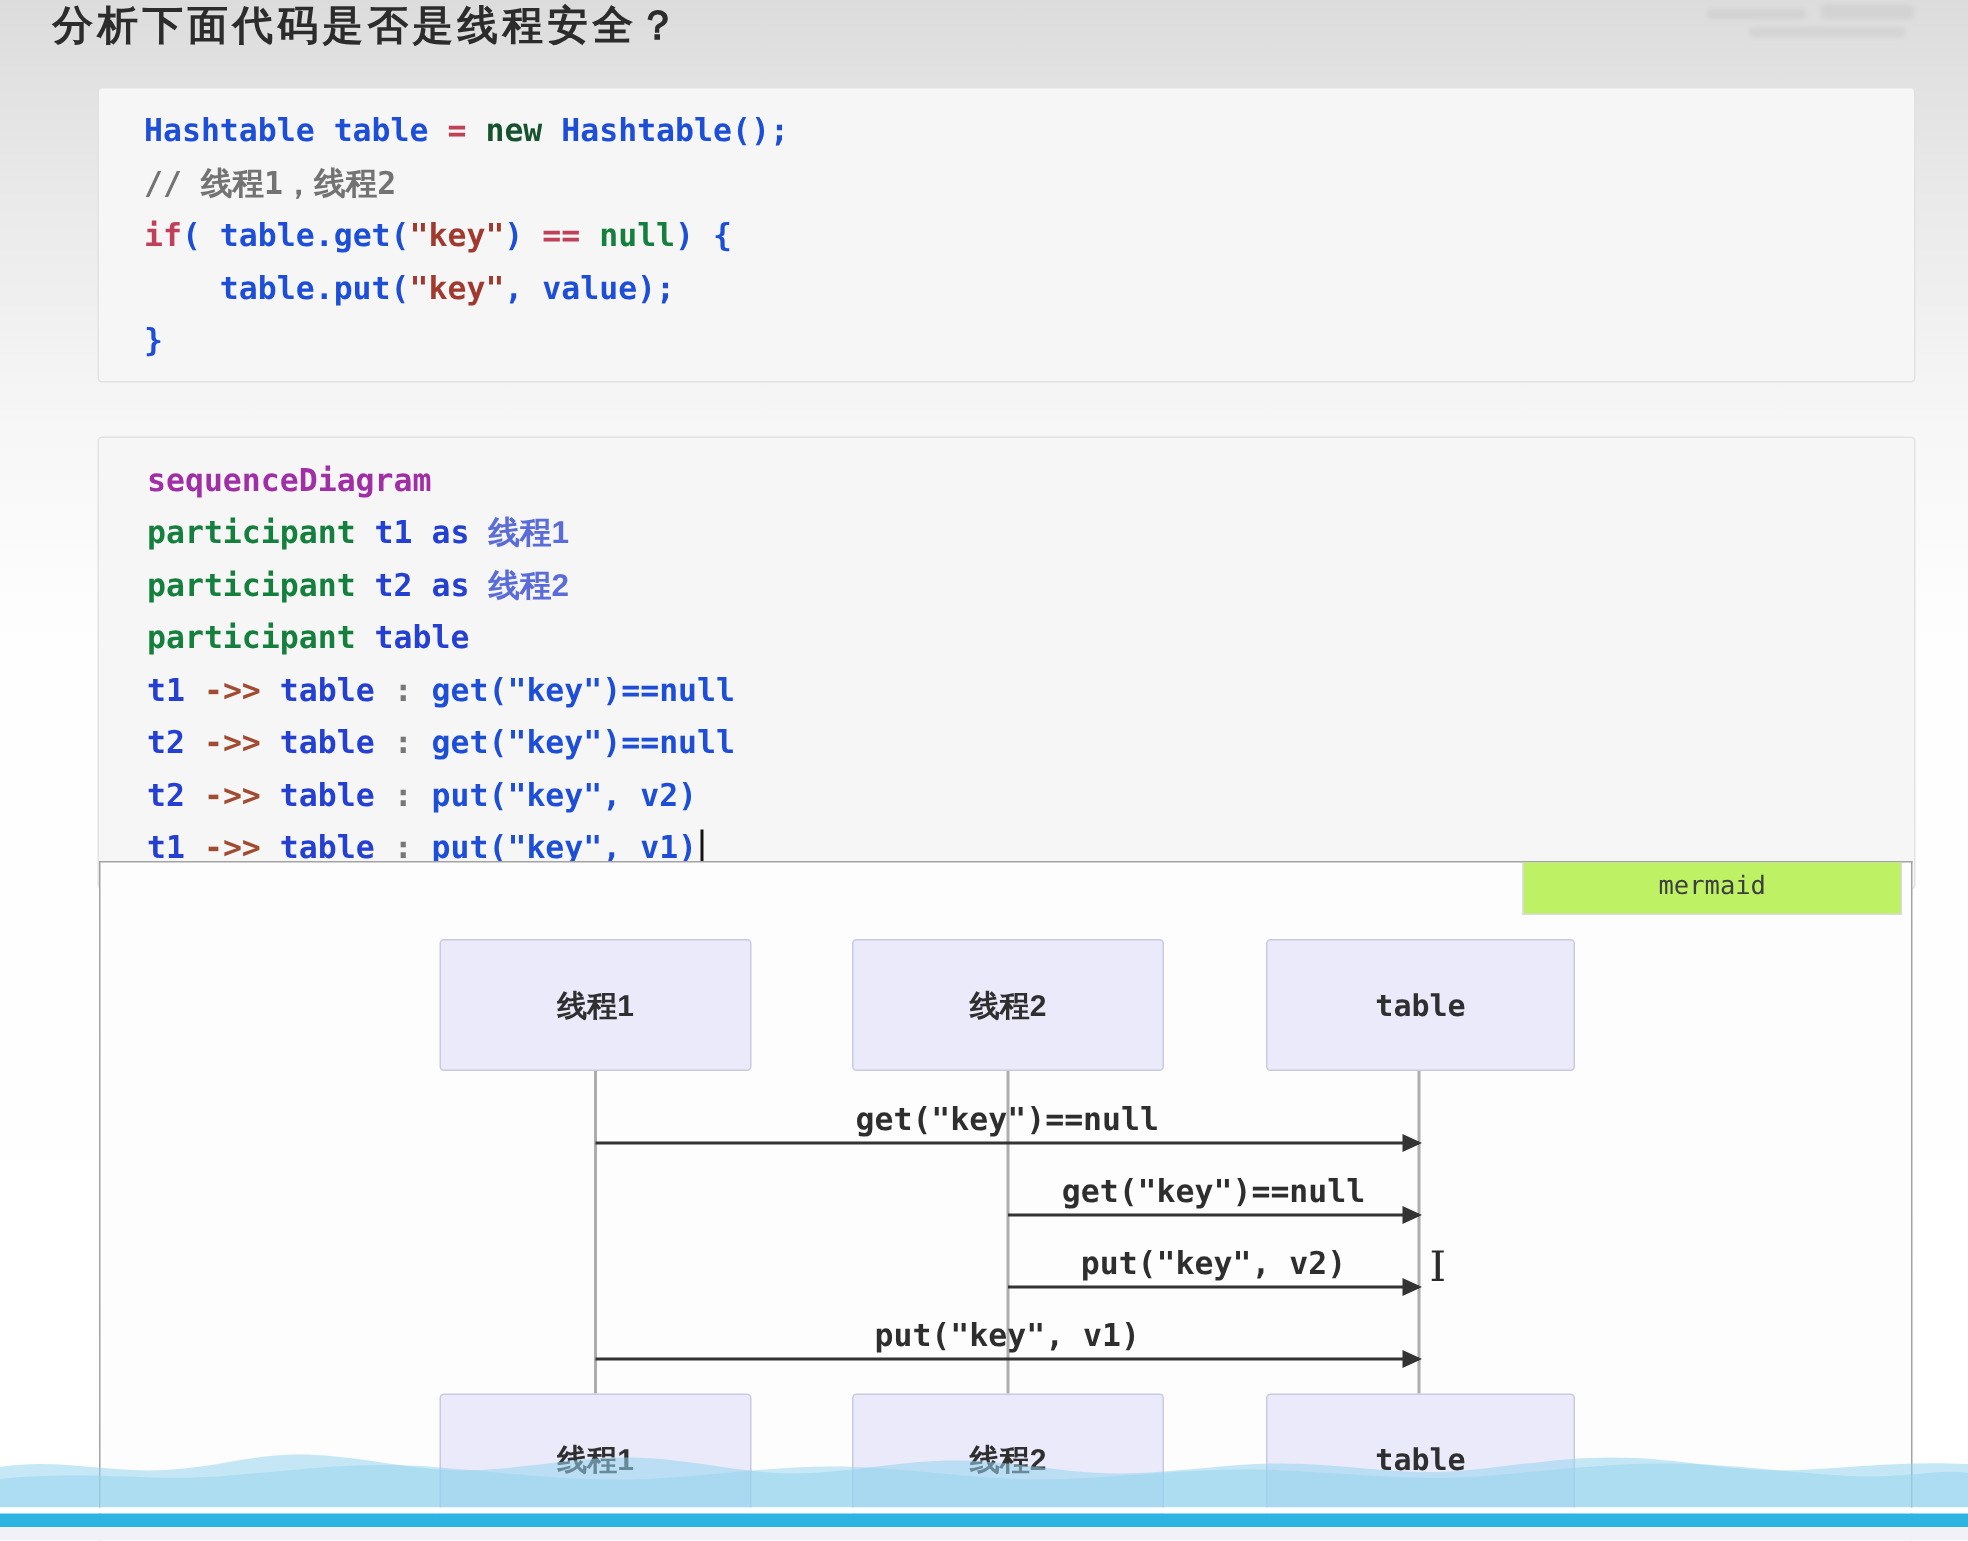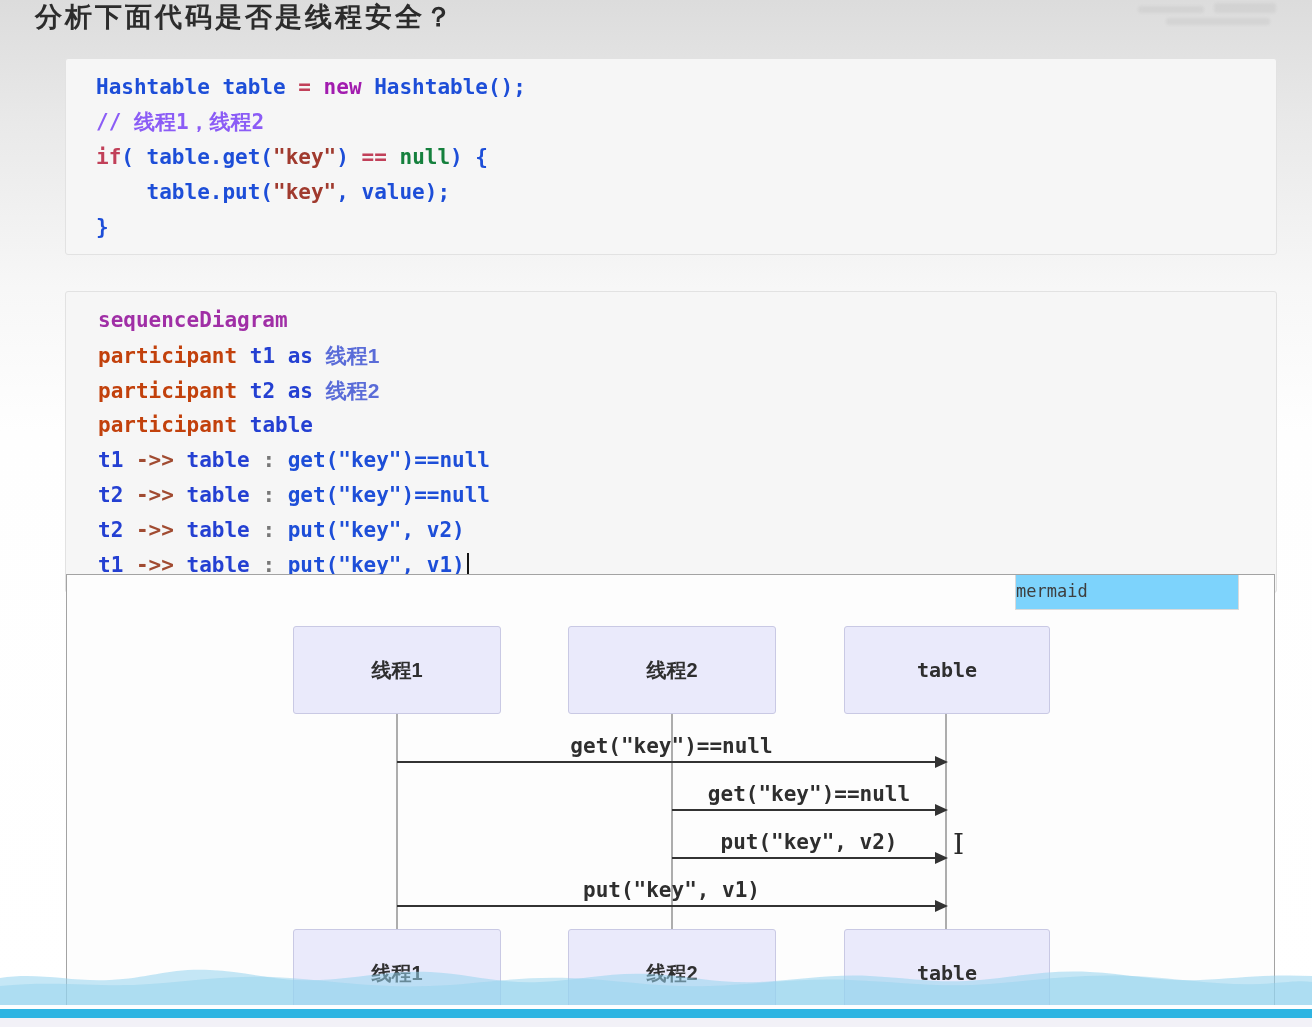--- a/index.html
+++ b/index.html
@@ -27,41 +27,41 @@
     background:#f6f6f6;border:1px solid #e2e2e2;border-radius:3px;
     padding:11px 0 11px 30px;
     font:600 21px/35px "DejaVu Sans Mono","Liberation Mono",monospace;
     color:#3a3a3a;white-space:pre;cursor:text;
   }
   #code1{top:37px;height:197px;}
   #code2{top:270px;height:302px;padding-left:32px;}
   .cline{white-space:pre;height:35px;}
   .tk.plain{color:#1d4ed8}
   .tk.op{color:#c14059}
-  .tk.new{color:#a21caf}
-  .tk.comment{color:#8b5cf6}
+  .tk.new{color:#14532d}
+  .tk.comment{color:#737373}
   .tk.str{color:#a03a2e}
   .tk.null{color:#15803d}
   .tk.mag{color:#a02fa6}
-  .tk.green{color:#c2410c}
+  .tk.green{color:#15803d}
   .tk.blue{color:#2440d2}
   .tk.cjkblue{color:#5a6cd8;font-family:"Liberation Sans",sans-serif;}
   .tk.arrow{color:#a14b31}
   .tk.colon{color:#777}
   .caret{display:inline-block;width:2px;height:26px;background:#151515;vertical-align:middle;margin-left:2px;}
 
   
   #panel{
     position:absolute;left:66px;top:574px;width:1209px;height:453px;box-sizing:border-box;
     background:#fdfdfd;border:1px solid #a3a3a3;border-bottom:none;
   }
   #mlabel{
-    position:absolute;left:948px;top:0;width:224px;height:35px;box-sizing:border-box;
-    background:#7dd3fc;border:1px solid #dadada;border-top:none;
-    text-align:left;font:400 17px/33px "DejaVu Sans Mono",monospace;color:#3e3e3e;cursor:pointer;
+    position:absolute;left:948px;top:0;width:253px;height:35px;box-sizing:border-box;
+    background:#bef264;border:1px solid #dadada;border-top:none;
+    text-align:center;font:400 17px/33px "DejaVu Sans Mono",monospace;color:#3e3e3e;cursor:pointer;
   }
   .actor{
     position:absolute;width:208px;height:88px;box-sizing:border-box;
     background:#eaeafb;border:1px solid #c9c9e4;border-radius:3px;
     display:flex;align-items:center;justify-content:center;
     font-family:"Liberation Sans",sans-serif;font-size:20px;font-weight:600;color:#2f2f2f;
   }
   .actor.mono{font-family:"DejaVu Sans Mono",monospace;font-weight:600;}
   .pos1{left:226px}.pos2{left:501px}.pos3{left:777px;width:206px}
   .top{top:51px}.bot{top:354px}

